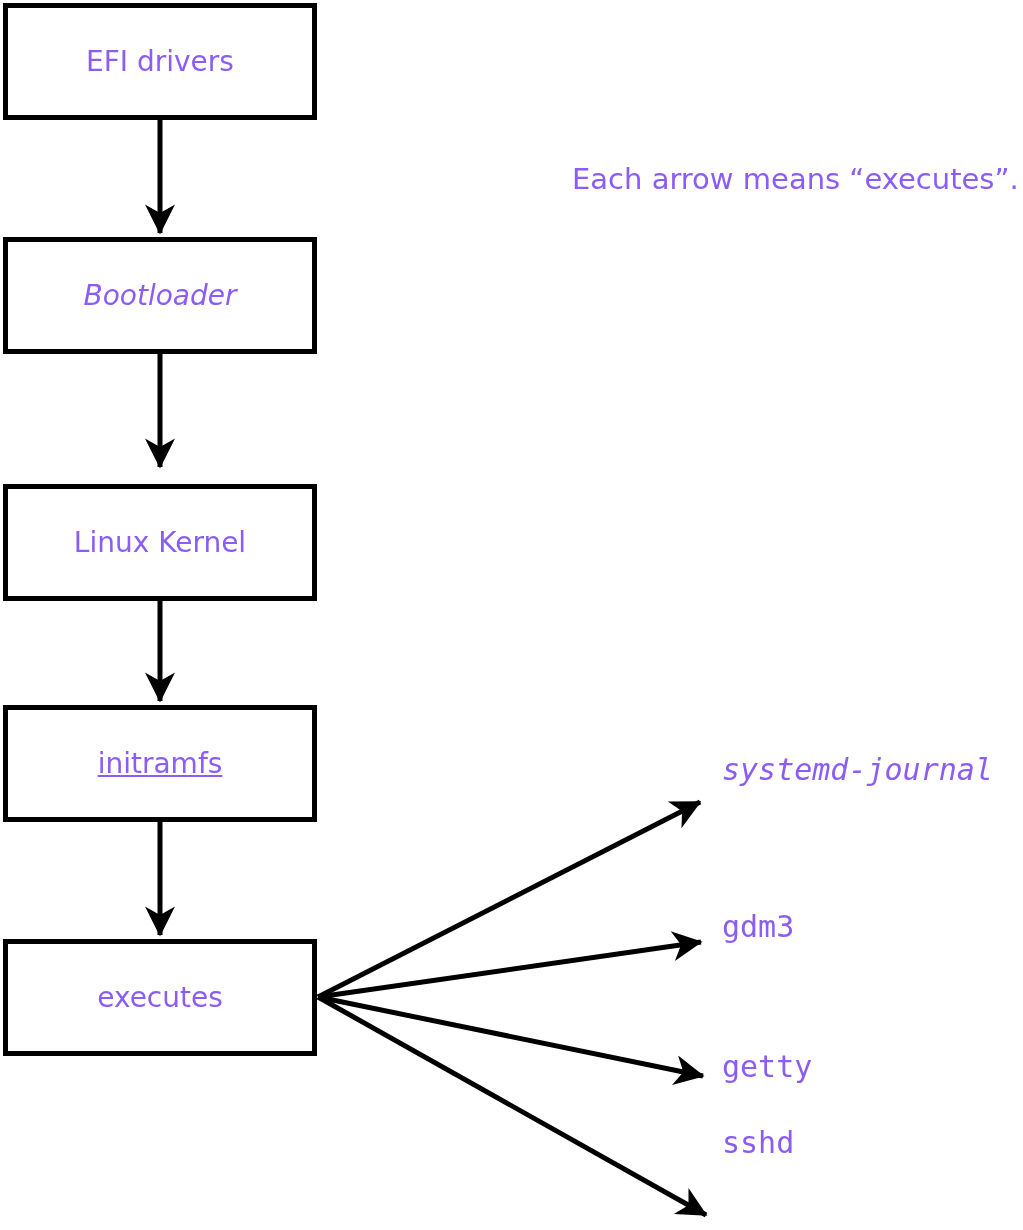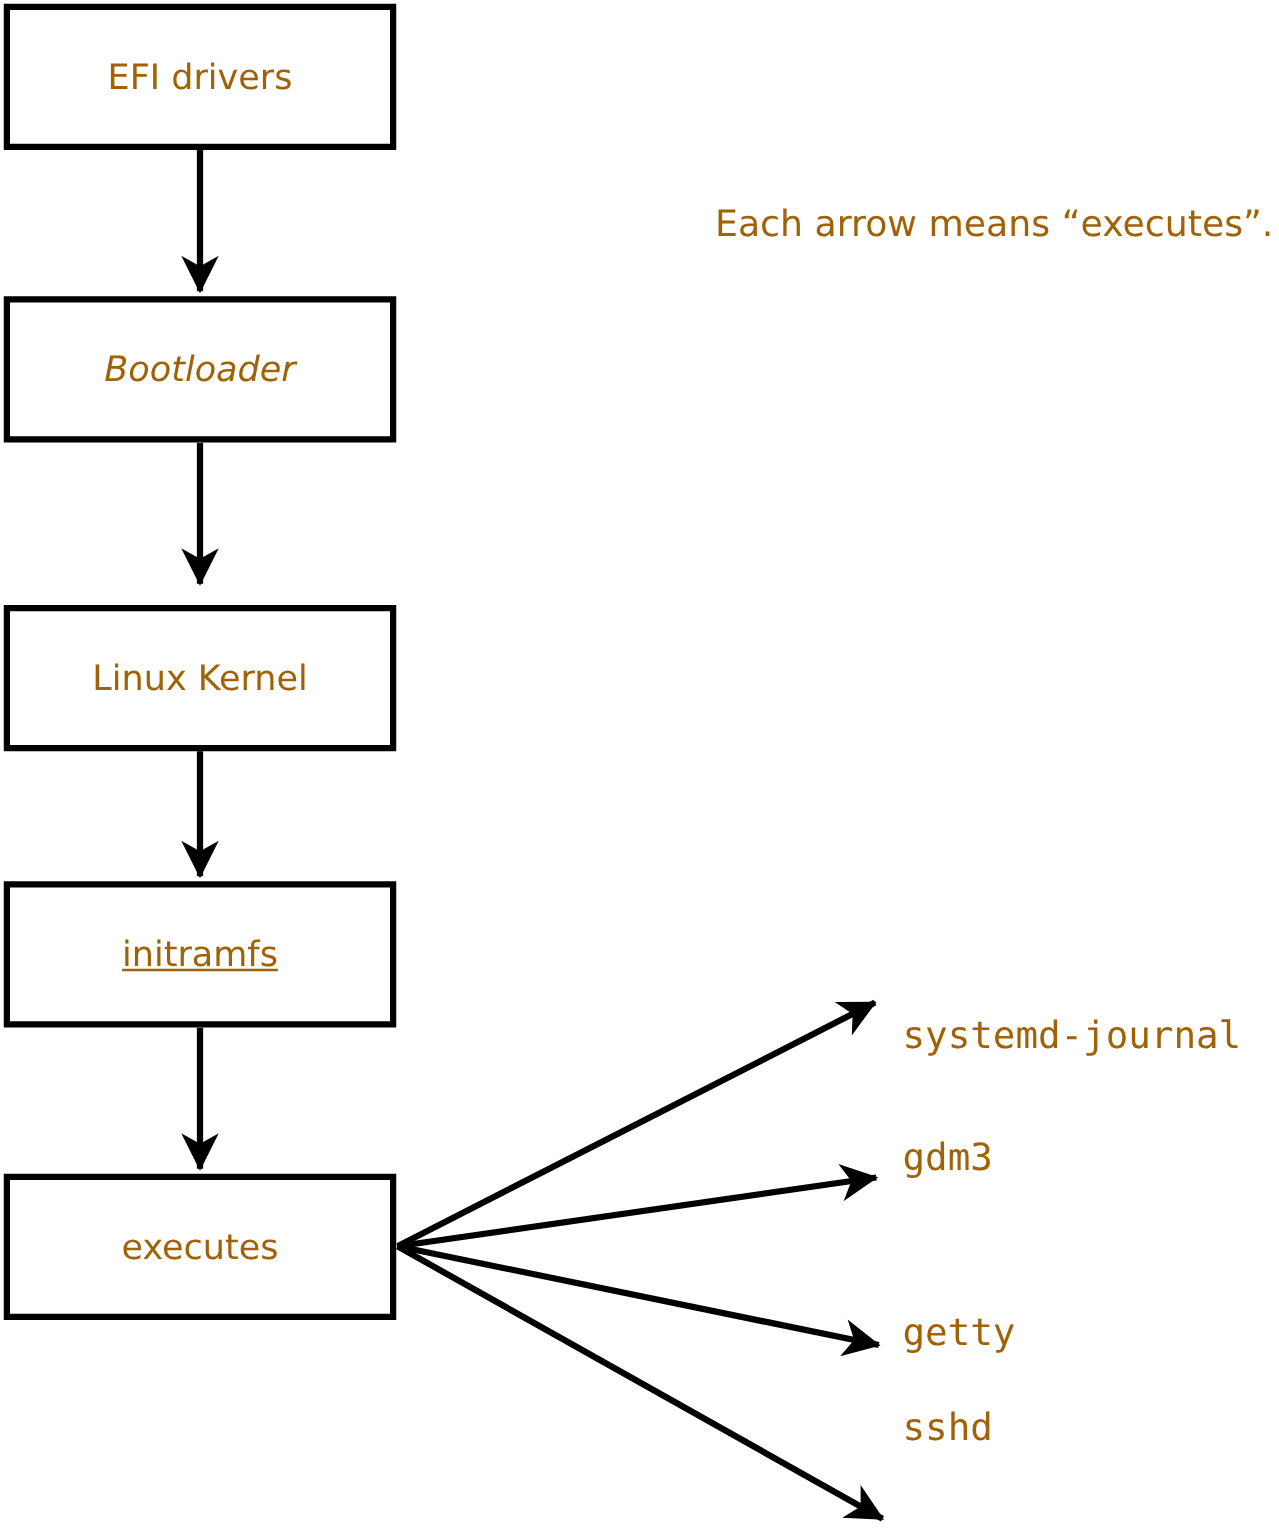--- a/index.html
+++ b/index.html
@@ -7,21 +7,21 @@
     padding: 0;
     background: #ffffff;
   }
   .canvas {
     position: relative;
     width: 1023px;
     height: 1230px;
     background: #ffffff;
     overflow: hidden;
     font-family: "DejaVu Sans", sans-serif;
-    color: #a16207;
+    color: #8b5cf6;
   }
   .arrows-layer {
     position: absolute;
     left: 0;
     top: 0;
     width: 1023px;
     height: 1230px;
   }
   .chain-box {
     position: absolute;
@@ -43,21 +43,21 @@
   .box-initramfs  { top: 705px; text-decoration: underline; }
   .box-systemd    { top: 939px; }
   .spawn-label {
     position: absolute;
     left: 722px;
     font-family: "DejaVu Sans Mono", monospace;
     font-size: 30px;
     line-height: 34px;
     white-space: nowrap;
   }
-  .lbl-journal { top: 812px; }
+  .lbl-journal { top: 753px; font-style: italic; }
   .lbl-gdm3    { top: 910px; text-align: right; }
   .lbl-getty   { top: 1050px; }
   .lbl-sshd    { top: 1126px; }
   .annotation {
     position: absolute;
     left: 558px;
     top: 161px;
     font-size: 29px;
     line-height: 36px;
     white-space: nowrap;

